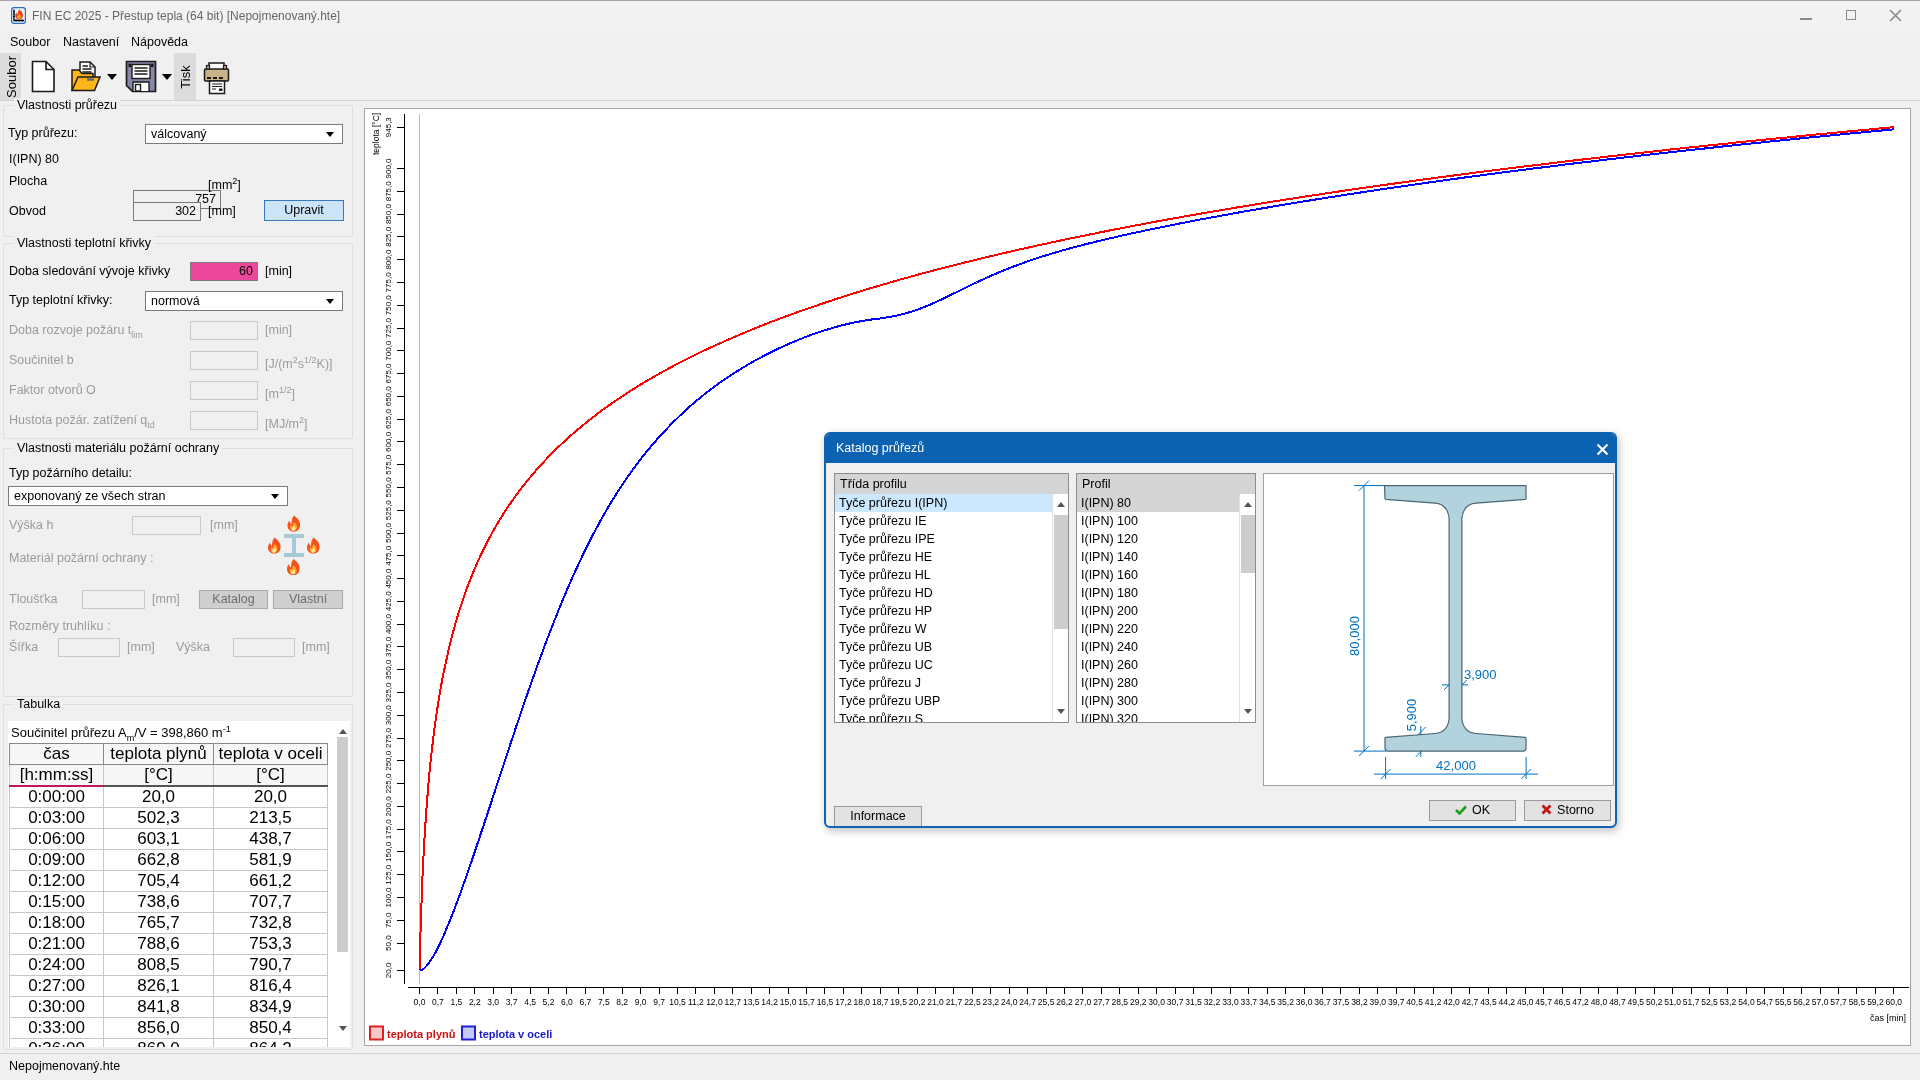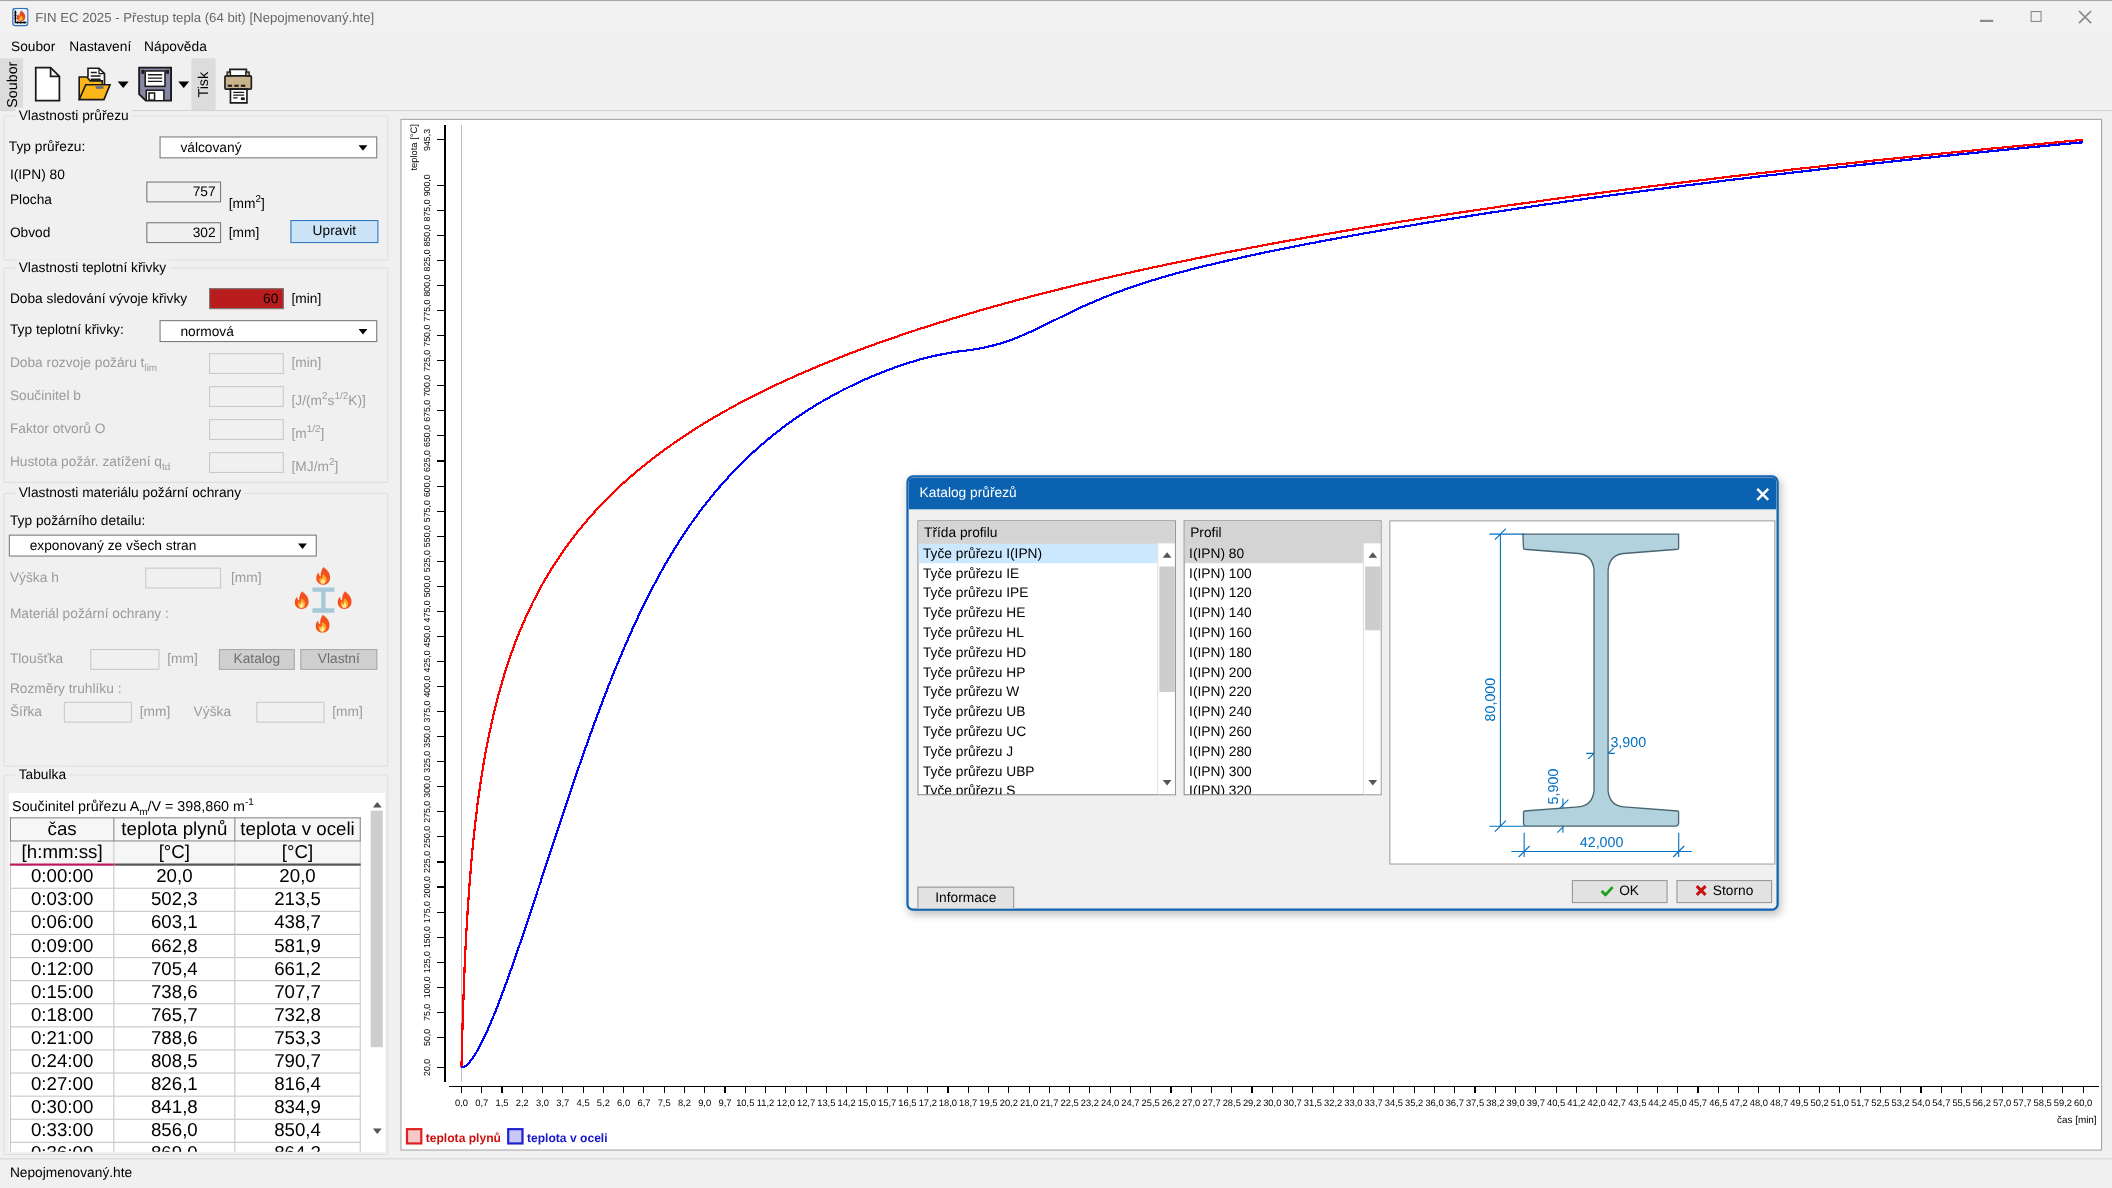--- a/index.html
+++ b/index.html
@@ -1,23 +1,23 @@
 <!DOCTYPE html>
 <html><head><meta charset="utf-8"><style>
 *{margin:0;padding:0;box-sizing:border-box}
 html,body{width:1920px;height:1080px;overflow:hidden;background:#f0f0f0;
 font-family:"Liberation Sans",sans-serif;font-size:12.5px;color:#000}
 .abs{position:absolute}
 .lbl{position:absolute;height:19px;line-height:19px;white-space:nowrap}
 .dis{color:#9b9b9b}
-.inp{position:absolute;border:1px solid #7a7a7a;background:#b91c1c;font-family:"Liberation Sans",sans-serif;
+.inp{position:absolute;border:1px solid #7a7a7a;background:#ec4899;font-family:"Liberation Sans",sans-serif;
 font-size:12.5px;text-align:right;padding:0 4px;line-height:17px}
 .inp.ro{background:#f0f0f0}
 .inp.off{background:#f0f0f0;border-color:#c9c9c9}
-.combo{position:absolute;border:1px solid #7a7a7a;background:#fff;line-height:18px;padding-left:18px;white-space:nowrap}
+.combo{position:absolute;border:1px solid #7a7a7a;background:#fff;line-height:18px;padding-left:5px;white-space:nowrap}
 .combo:after{content:"";position:absolute;right:8px;top:7px;border:4px solid transparent;border-top:5px solid #000}
 .grp{position:absolute;border:1px solid #dfdfdf;border-radius:2px}
 .grplbl{position:absolute;background:#f0f0f0;padding:0 3px;height:15px;line-height:15px}
 .btn{position:absolute;background:#e2e2e2;border:1px solid #9a9a9a;text-align:center;
 font-family:"Liberation Sans",sans-serif;font-size:12.5px}
 .tbl{border-collapse:collapse;table-layout:fixed;font-size:17px}
 .tbl td{border:1px solid #c7c7c7;text-align:center;height:17px;padding:0;overflow:hidden;white-space:nowrap}
 .tbl tr.d td{height:18px}
 .lrow{height:18px;line-height:18px;padding-left:4px;white-space:nowrap;overflow:hidden;font-size:12.5px}
 .sel1{background:#cce8ff}
@@ -99,21 +99,21 @@
 </svg>
 
 <div class="abs" style="left:0;top:100px;width:1920px;height:1px;background:#d4d4d4"></div>
 
 <div class="grp" style="left:3px;top:105px;width:350px;height:132px"></div>
 <div class="grplbl" style="left:14px;top:98px">Vlastnosti průřezu</div>
 <div class="lbl" style="left:8px;top:124px">Typ průřezu:</div>
 <div class="combo" style="left:145px;top:124px;width:198px;height:20px">válcovaný</div>
 <div class="lbl" style="left:9px;top:150px">I(IPN) 80</div>
 <div class="lbl" style="left:9px;top:172px">Plocha</div>
-<div class="inp ro" style="left:133px;top:165px;width:68px;height:19px">757</div>
+<div class="inp ro" style="left:133px;top:190px;width:88px;height:19px">757</div>
 <div class="lbl" style="left:208px;top:172px">[mm<sup style="font-size:9px">2</sup>]</div>
 <div class="lbl" style="left:9px;top:202px">Obvod</div>
 <div class="inp ro" style="left:133px;top:202px;width:68px;height:19px">302</div>
 <div class="lbl" style="left:208px;top:202px">[mm]</div>
 <div class="btn" style="left:264px;top:200px;width:80px;height:21px;line-height:19px;background:#cce4f7;border-color:#3579bf">Upravit</div>
 
 <div class="grp" style="left:3px;top:243px;width:350px;height:196px"></div>
 <div class="grplbl" style="left:14px;top:236px">Vlastnosti teplotní křivky</div>
 <div class="lbl" style="left:9px;top:262px">Doba sledování vývoje křivky</div>
 <div class="inp" style="left:190px;top:262px;width:68px;height:19px">60</div>

